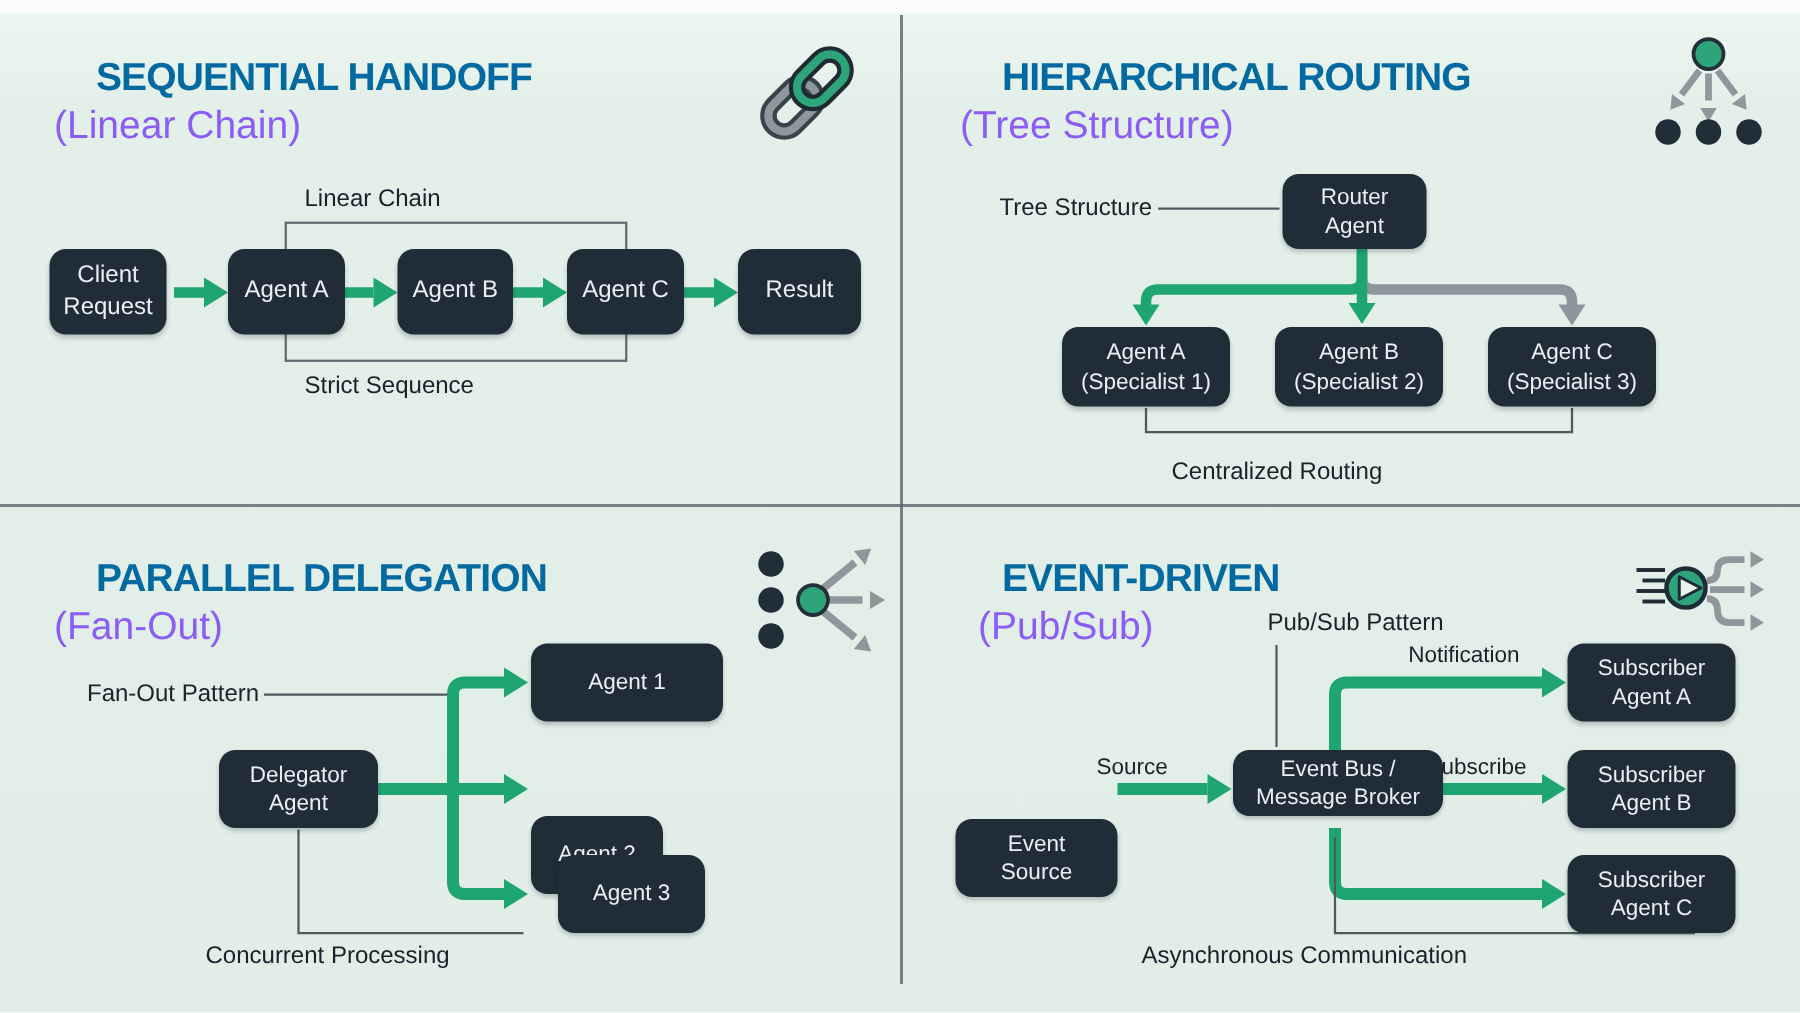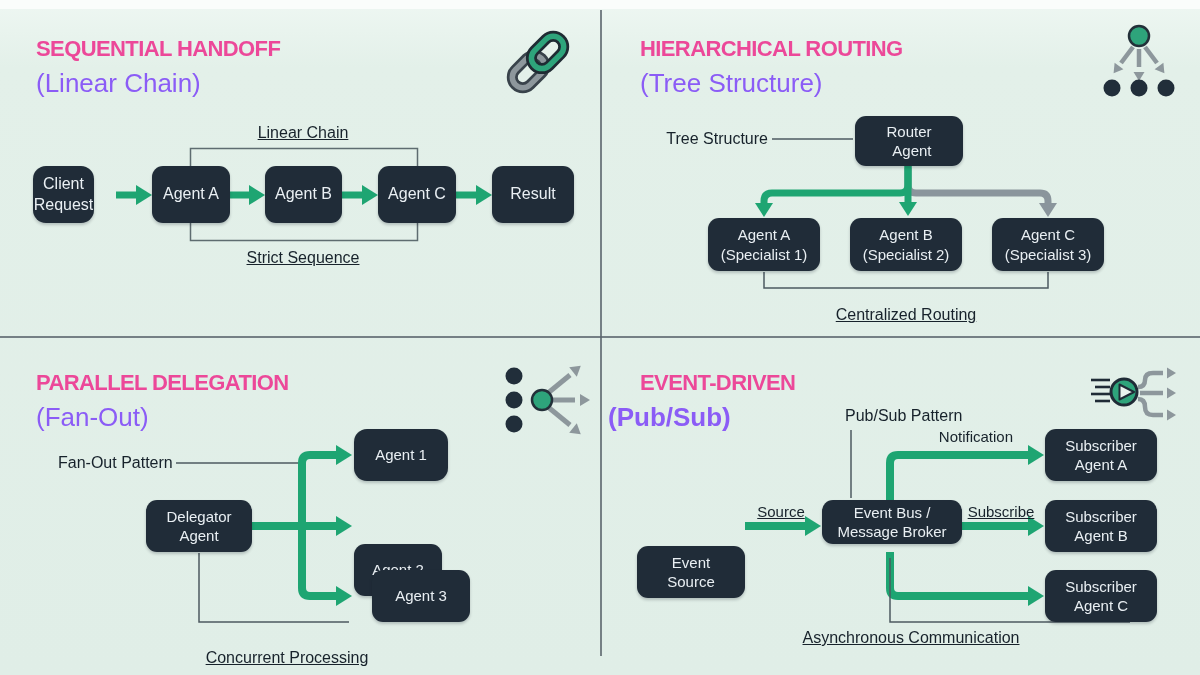--- a/index.html
+++ b/index.html
@@ -6,25 +6,25 @@
   body{
     width:1200px;height:675px;position:relative;overflow:hidden;
     background:linear-gradient(180deg,#eef7f2 0%,#e3f0e9 10%,#e0eee7 100%);
     font-family:"Liberation Sans","DejaVu Sans",sans-serif;
     color:#14202a;
   }
   .topstrip{position:absolute;left:0;top:0;width:1200px;height:9px;background:#fafdfb;}
   .vdiv{position:absolute;left:600px;top:10px;width:2px;height:646px;background:#5a646b;opacity:.8;}
   .hdiv{position:absolute;left:0;top:336px;width:1200px;height:2px;background:#5a646b;opacity:.8;}
   .abs{position:absolute;}
-  .title{font-size:22px;font-weight:700;letter-spacing:-0.6px;color:#ec4899;white-space:nowrap;}
+  .title{font-size:26px;font-weight:700;letter-spacing:-0.6px;color:#0369a1;white-space:nowrap;margin-left:28px;}
   .subtitle{font-size:26px;font-weight:400;color:#8b5cf6;white-space:nowrap;}
   .note{font-size:16px;color:#17222b;white-space:pre-line;}
   .note.small{font-size:15px;}
-  .center{text-align:center;text-decoration:underline;}
+  .center{}
   .right{text-align:right;}
   .node{
     position:absolute;background:#202c38;color:#e9eff3;border-radius:11px;
     display:flex;align-items:center;justify-content:center;text-align:center;
     font-size:15px;line-height:1.3;white-space:pre-line;
     box-shadow:0 2px 3px rgba(15,25,35,.22);
   }
   .node.lg{font-size:16px;}
   svg{display:block;}
   .layer{position:absolute;left:0;top:0;}
@@ -98,21 +98,21 @@
     <rect x="8" y="29.5" width="37" height="21" rx="10.5" fill="none" stroke="#39434b" stroke-width="11"></rect>
     <rect x="8" y="29.5" width="37" height="21" rx="10.5" fill="none" stroke="#8d979c" stroke-width="5.5"></rect>
     <rect x="35" y="29.5" width="37" height="21" rx="10.5" fill="none" stroke="#1f2b33" stroke-width="11"></rect>
     <rect x="35" y="29.5" width="37" height="21" rx="10.5" fill="none" stroke="#2ea47b" stroke-width="5.5"></rect>
   </g>
 </svg>
 
 <div class="abs note center" style="left:203px;top:124px;width:200px;">Linear Chain</div>
 <div class="abs note center" style="left:203px;top:249px;width:200px;">Strict Sequence</div>
 
-<div class="node lg" style="left:33px;top:166px;width:61px;height:57px;border-radius:13px;">Client
+<div class="node lg" style="left:33px;top:166px;width:78px;height:57px;">Client
 Request</div>
 <div class="node lg" style="left:152px;top:166px;width:78px;height:57px;">Agent A</div>
 <div class="node lg" style="left:265px;top:166px;width:77px;height:57px;">Agent B</div>
 <div class="node lg" style="left:378px;top:166px;width:78px;height:57px;">Agent C</div>
 <div class="node lg" style="left:492px;top:166px;width:82px;height:57px;">Result</div>
 
 <div class="abs title" style="left:640px;top:36px;">HIERARCHICAL ROUTING</div>
 <div class="abs subtitle" style="left:640px;top:68px;">(Tree Structure)</div>
 
 <svg class="abs" style="left:1098px;top:24px;" width="82" height="78" viewBox="0 0 82 78">
@@ -128,21 +128,21 @@
   </g>
   <circle cx="41" cy="12" r="10" fill="#2ea47b" stroke="#233039" stroke-width="2.5"></circle>
   <circle cx="14" cy="64" r="8.5" fill="#212e3a"></circle>
   <circle cx="41" cy="64" r="8.5" fill="#212e3a"></circle>
   <circle cx="68" cy="64" r="8.5" fill="#212e3a"></circle>
 </svg>
 
 <div class="abs note right" style="left:618px;top:130px;width:150px;">Tree Structure</div>
 <div class="abs note center" style="left:781px;top:306px;width:250px;">Centralized Routing</div>
 
-<div class="node" style="left:855px;top:116px;width:108px;height:50px;text-align:right;">Router
+<div class="node" style="left:855px;top:116px;width:96px;height:50px;">Router
 Agent</div>
 <div class="node" style="left:708px;top:218px;width:112px;height:53px;">Agent A
 (Specialist 1)</div>
 <div class="node" style="left:850px;top:218px;width:112px;height:53px;">Agent B
 (Specialist 2)</div>
 <div class="node" style="left:992px;top:218px;width:112px;height:53px;">Agent C
 (Specialist 3)</div>
 
 <div class="abs title" style="left:36px;top:370px;">PARALLEL DELEGATION</div>
 <div class="abs subtitle" style="left:36px;top:402px;">(Fan-Out)</div>
@@ -158,30 +158,30 @@
   </g>
   <g fill="#8d979c">
     <polygon points="0,-6 0,6 10,0" transform="translate(73,12) rotate(-39)"></polygon>
     <polygon points="0,-6 0,6 10,0" transform="translate(80,40)"></polygon>
     <polygon points="0,-6 0,6 10,0" transform="translate(73,68) rotate(39)"></polygon>
   </g>
   <circle cx="42" cy="40" r="10" fill="#2ea47b" stroke="#233039" stroke-width="2.5"></circle>
 </svg>
 
 <div class="abs note" style="left:58px;top:454px;width:200px;">Fan-Out Pattern</div>
-<div class="abs note center" style="left:137px;top:629px;width:300px;margin-top:20px;">Concurrent Processing</div>
+<div class="abs note center" style="left:137px;top:629px;width:300px;">Concurrent Processing</div>
 
 <div class="node" style="left:146px;top:500px;width:106px;height:52px;">Delegator
 Agent</div>
-<div class="node" style="left:354px;top:429px;width:94px;height:52px;border-radius:13px;">Agent 1</div>
+<div class="node" style="left:354px;top:429px;width:128px;height:52px;">Agent 1</div>
 <div class="node" style="left:354px;top:500px;width:88px;height:52px;margin-top:44px;">Agent 2</div>
 <div class="node" style="left:354px;top:570px;width:98px;height:52px;margin-left:18px;">Agent 3</div>
 
 <div class="abs title" style="left:640px;top:370px;">EVENT-DRIVEN</div>
-<div class="abs subtitle" style="left:608px;top:402px;font-weight:bold;">(Pub/Sub)</div>
+<div class="abs subtitle" style="left:652px;top:402px;">(Pub/Sub)</div>
 
 <svg class="abs" style="left:1088px;top:364px;" width="100" height="66" viewBox="0 0 100 66">
   <g stroke="#1f2b36" stroke-width="2.6">
     <line x1="3" y1="16" x2="22" y2="16"></line>
     <line x1="7" y1="23" x2="22" y2="23"></line>
     <line x1="3" y1="30" x2="22" y2="30"></line>
     <line x1="7" y1="37" x2="22" y2="37"></line>
   </g>
   <g stroke="#8d979c" stroke-width="4.5" fill="none">
     <path d="M50 23 Q57 23 57 16 Q57 9 65 9 H75"></path>

